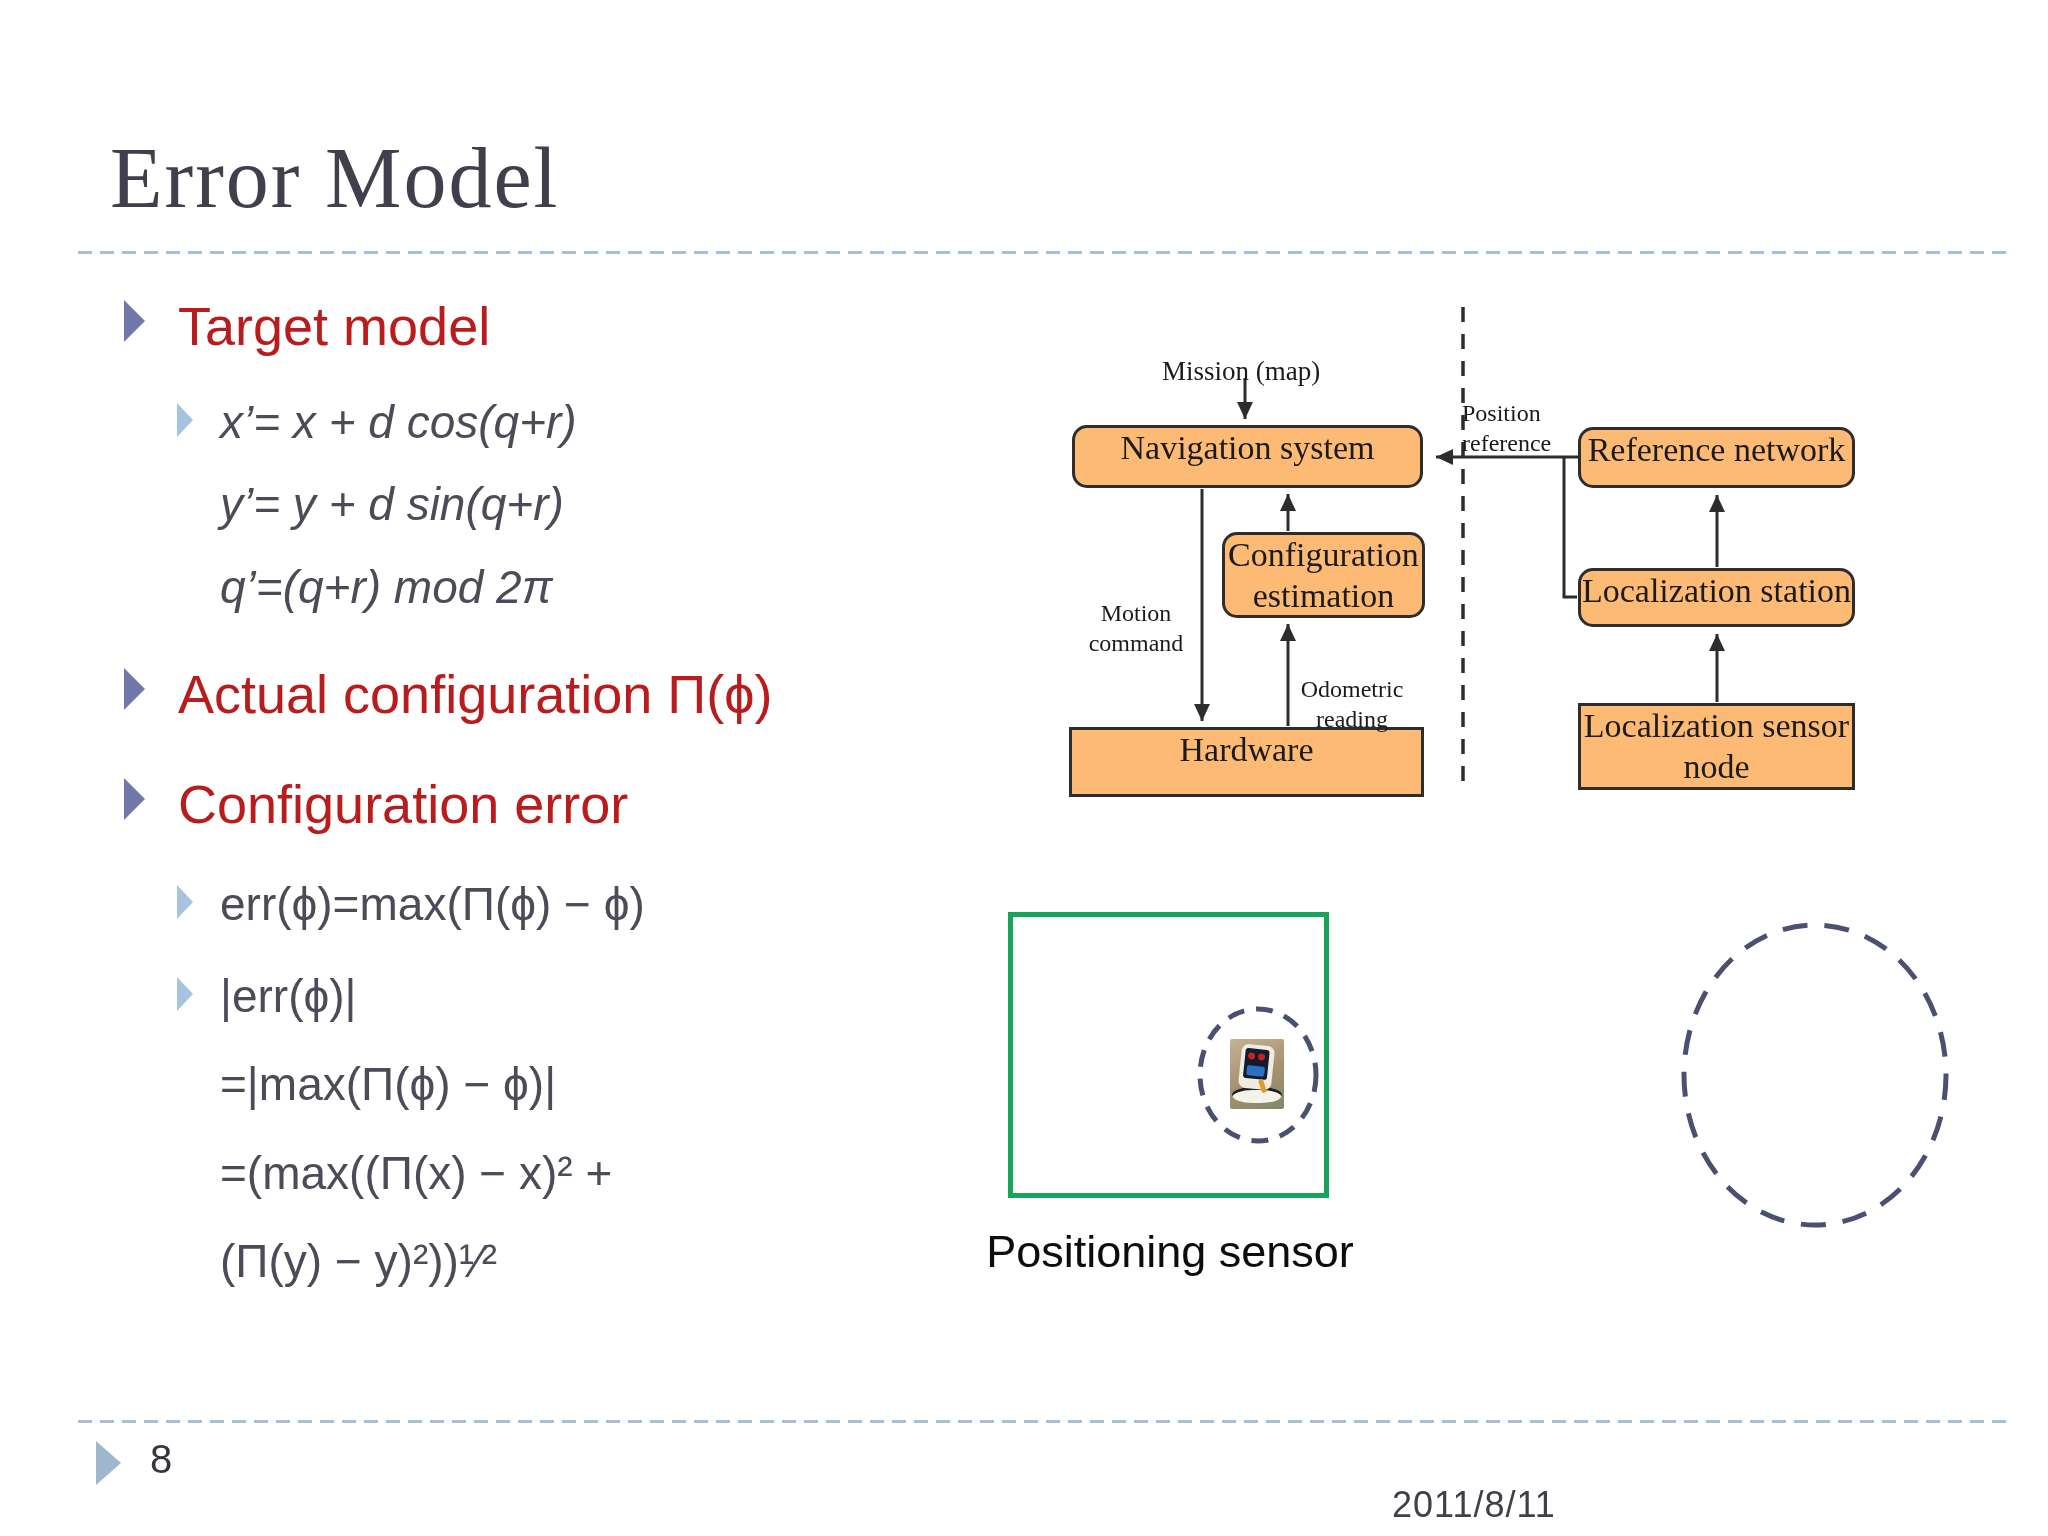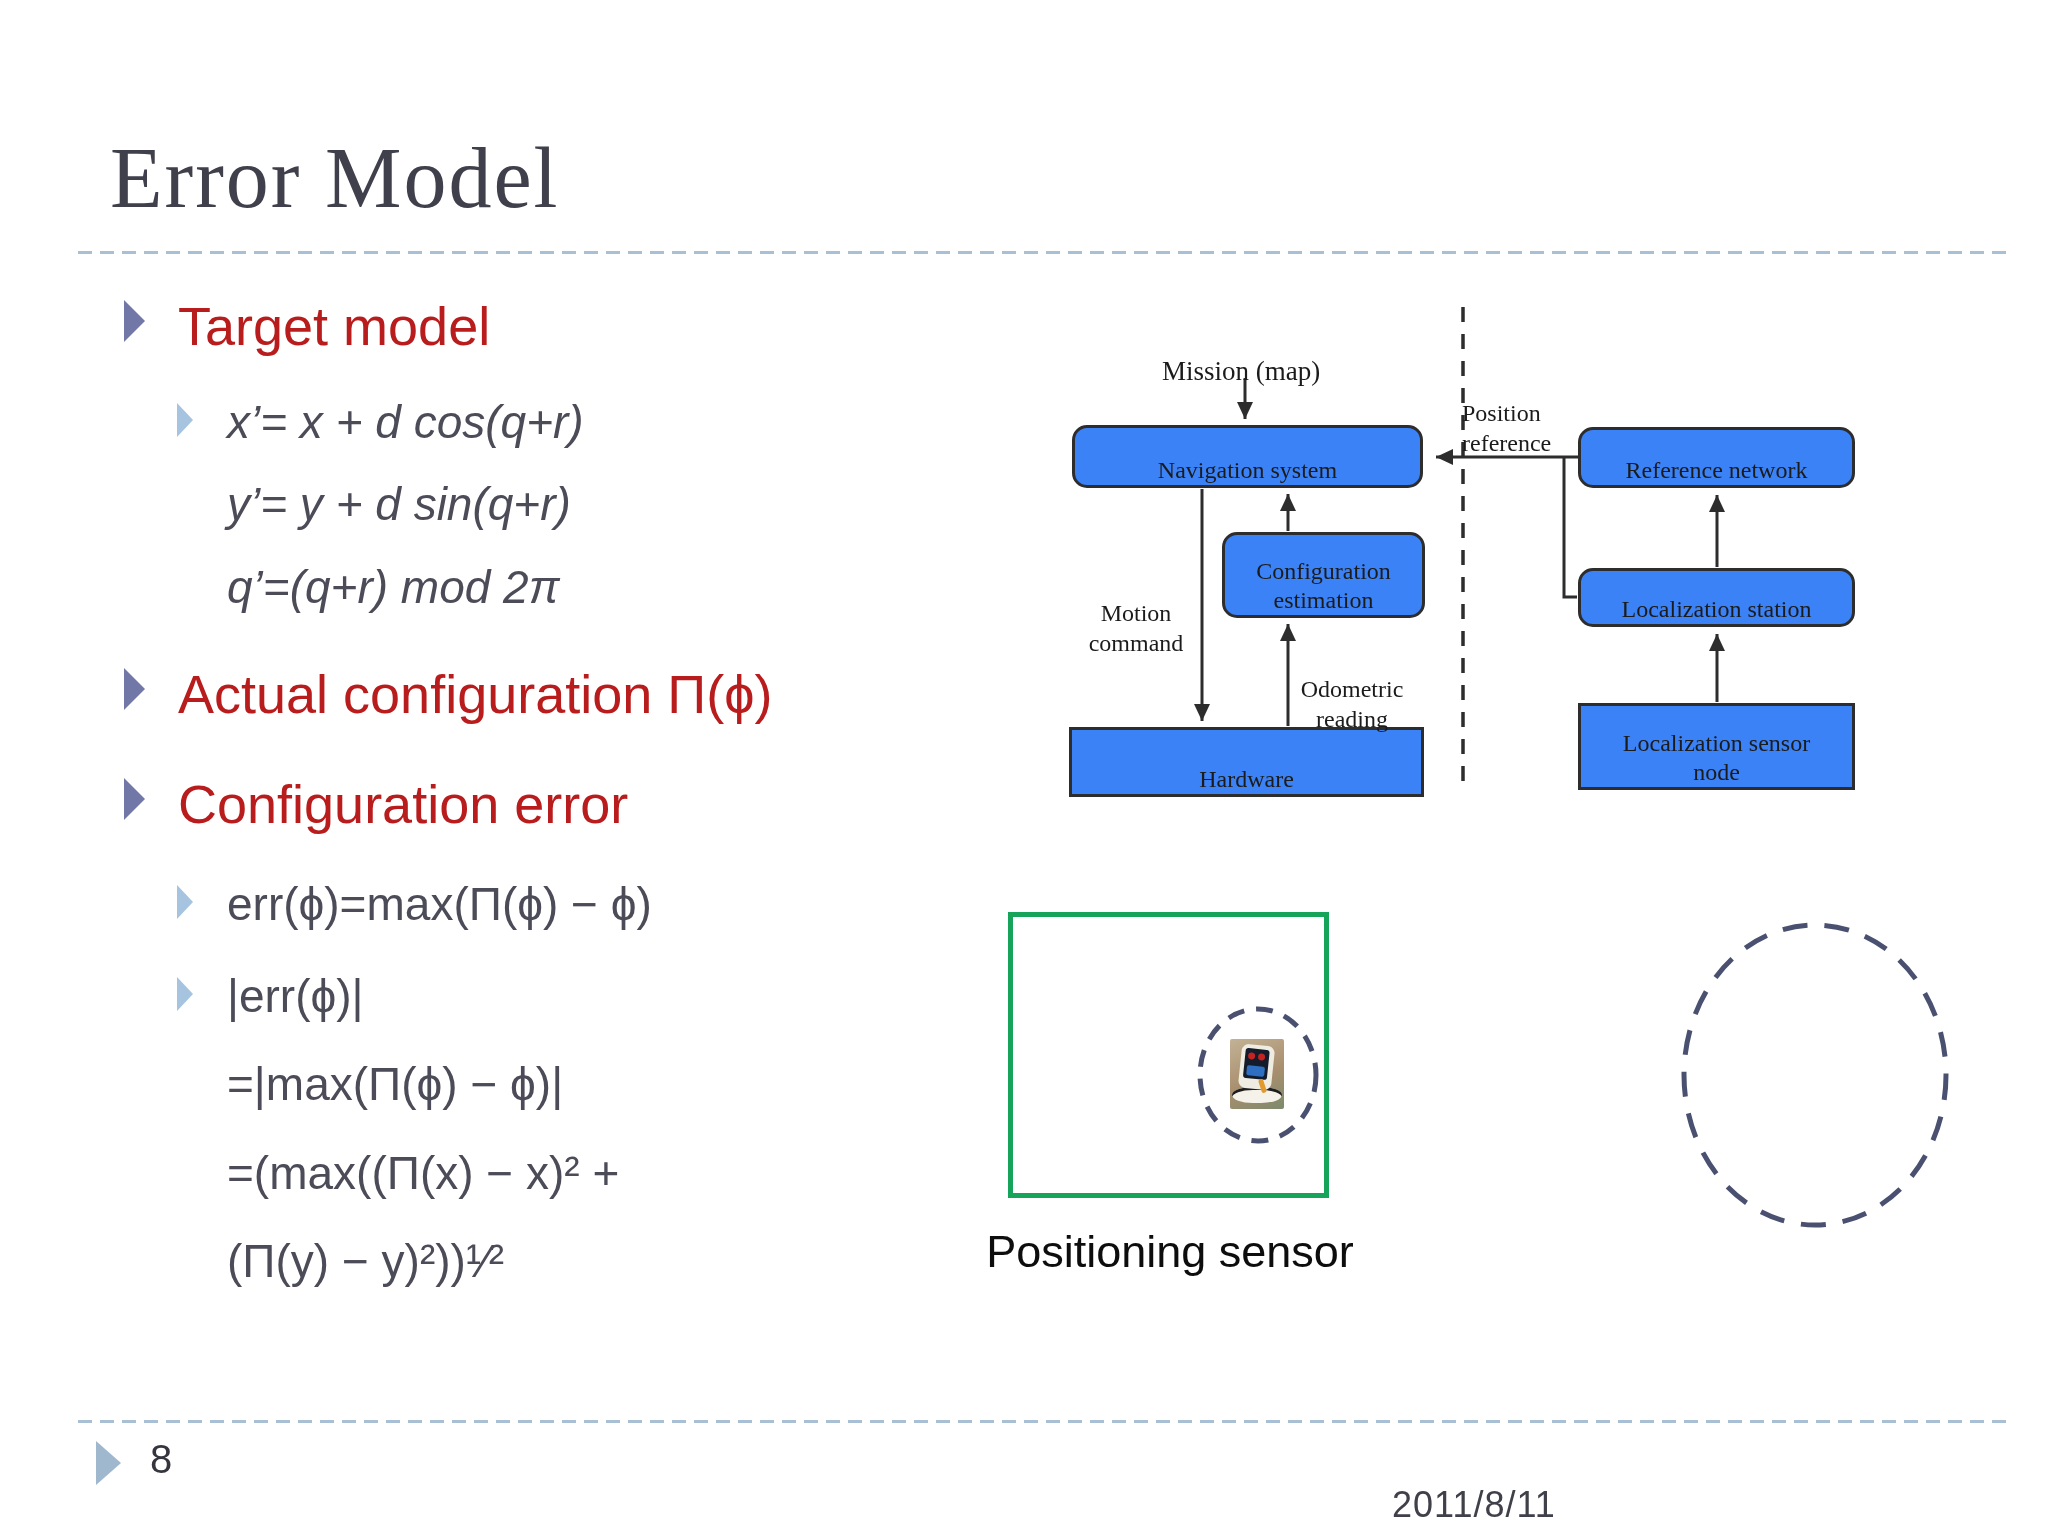--- a/index.html
+++ b/index.html
@@ -21,34 +21,34 @@
   }
   .divider.top{left:78px;top:251px;width:1934px;}
   .divider.bottom{left:78px;top:1420px;width:1934px;}
 
   
   .row{position:absolute;display:flex;align-items:flex-start;}
   .tri{width:0;height:0;border-style:solid;flex:0 0 auto;}
   .tri.l1{border-width:21px 0 21px 21px;border-color:transparent transparent transparent #7178a8;margin-top:6px;}
   .tri.l2{border-width:17px 0 17px 16px;border-color:transparent transparent transparent #a6c4df;margin-top:7px;}
   .l1-text{margin-left:33px;font-size:54px;line-height:1.2;color:#b91c1c;}
-  .l2-text{margin-left:34px;font-size:46px;color:#4c4c59;}
+  .l2-text{margin-left:27px;font-size:46px;color:#4c4c59;}
   .eq-block{display:grid;}
   .eq-block.wide-gap{row-gap:30px;}
   .eq-block.med-gap{row-gap:36px;}
   .eq-line{line-height:1.14;white-space:nowrap;}
   .italic-eq .eq-line{font-style:italic;}
 
   
   .diagram{left:1050px;top:280px;width:860px;height:520px;}
   .diagram svg{position:absolute;left:0;top:0;}
   .dbox{
-    position:absolute;background:#3b82f6;border:3px solid #2d2d2d;
-    display:flex;flex-direction:column;align-items:center;justify-content:flex-end;
-    font-family:"Liberation Serif",serif;font-size:24px;color:#1b1b1b;
+    position:absolute;background:#fdba74;border:3px solid #2d2d2d;
+    display:flex;flex-direction:column;align-items:center;justify-content:flex-start;
+    font-family:"Liberation Serif",serif;font-size:34px;color:#1b1b1b;
     text-align:center;line-height:1.2;box-sizing:border-box;
   }
   .dbox.rounded{border-radius:15px;}
   .dlabel{
     position:absolute;font-family:"Liberation Serif",serif;font-size:25px;
     color:#1b1b1b;line-height:1.25;
   }
   .dlabel.center{text-align:center;margin-top:20px;}
 
   

